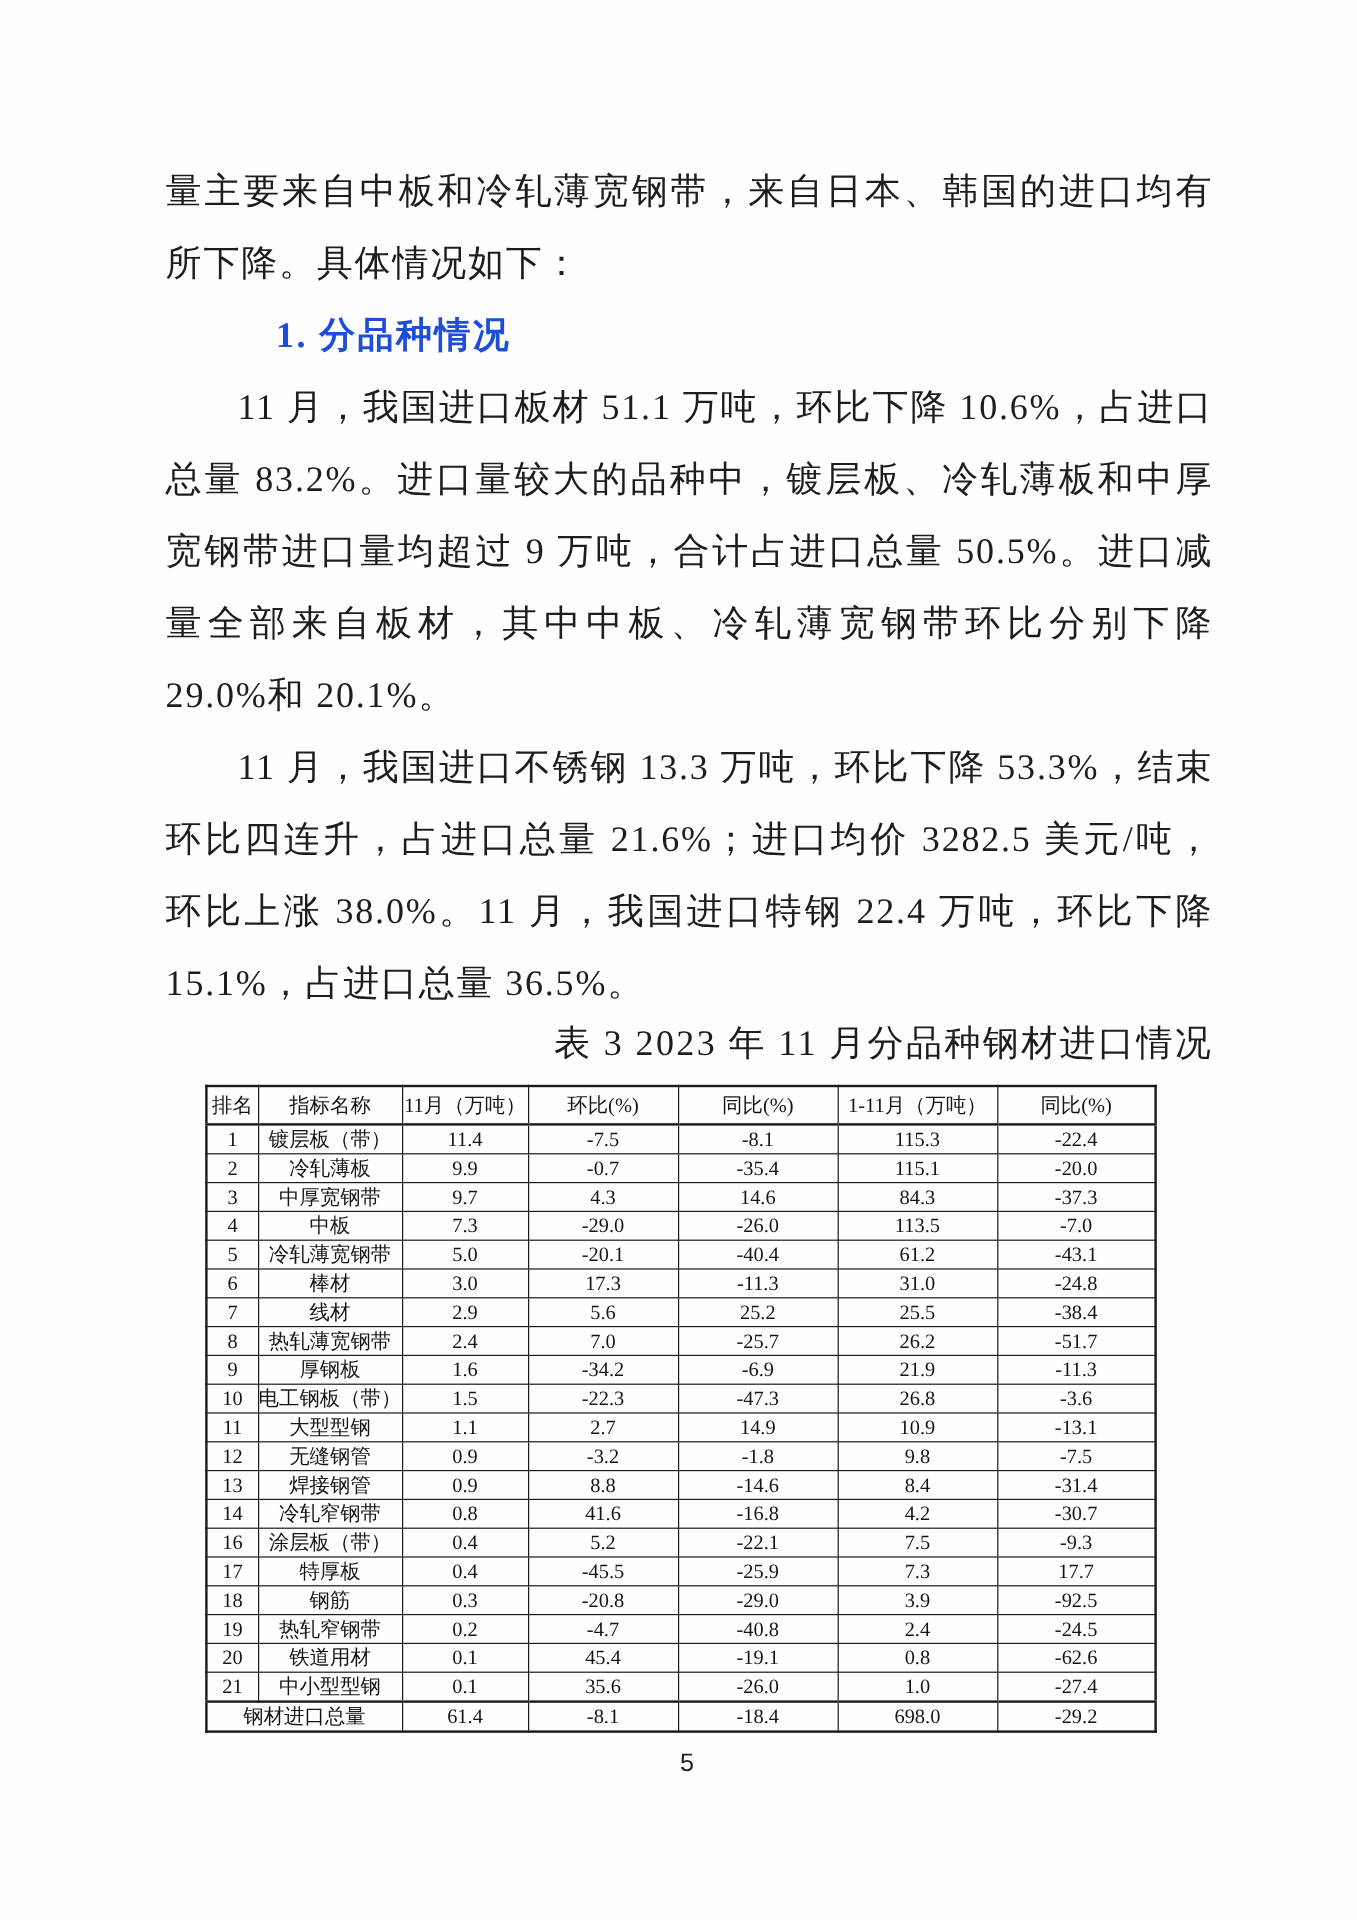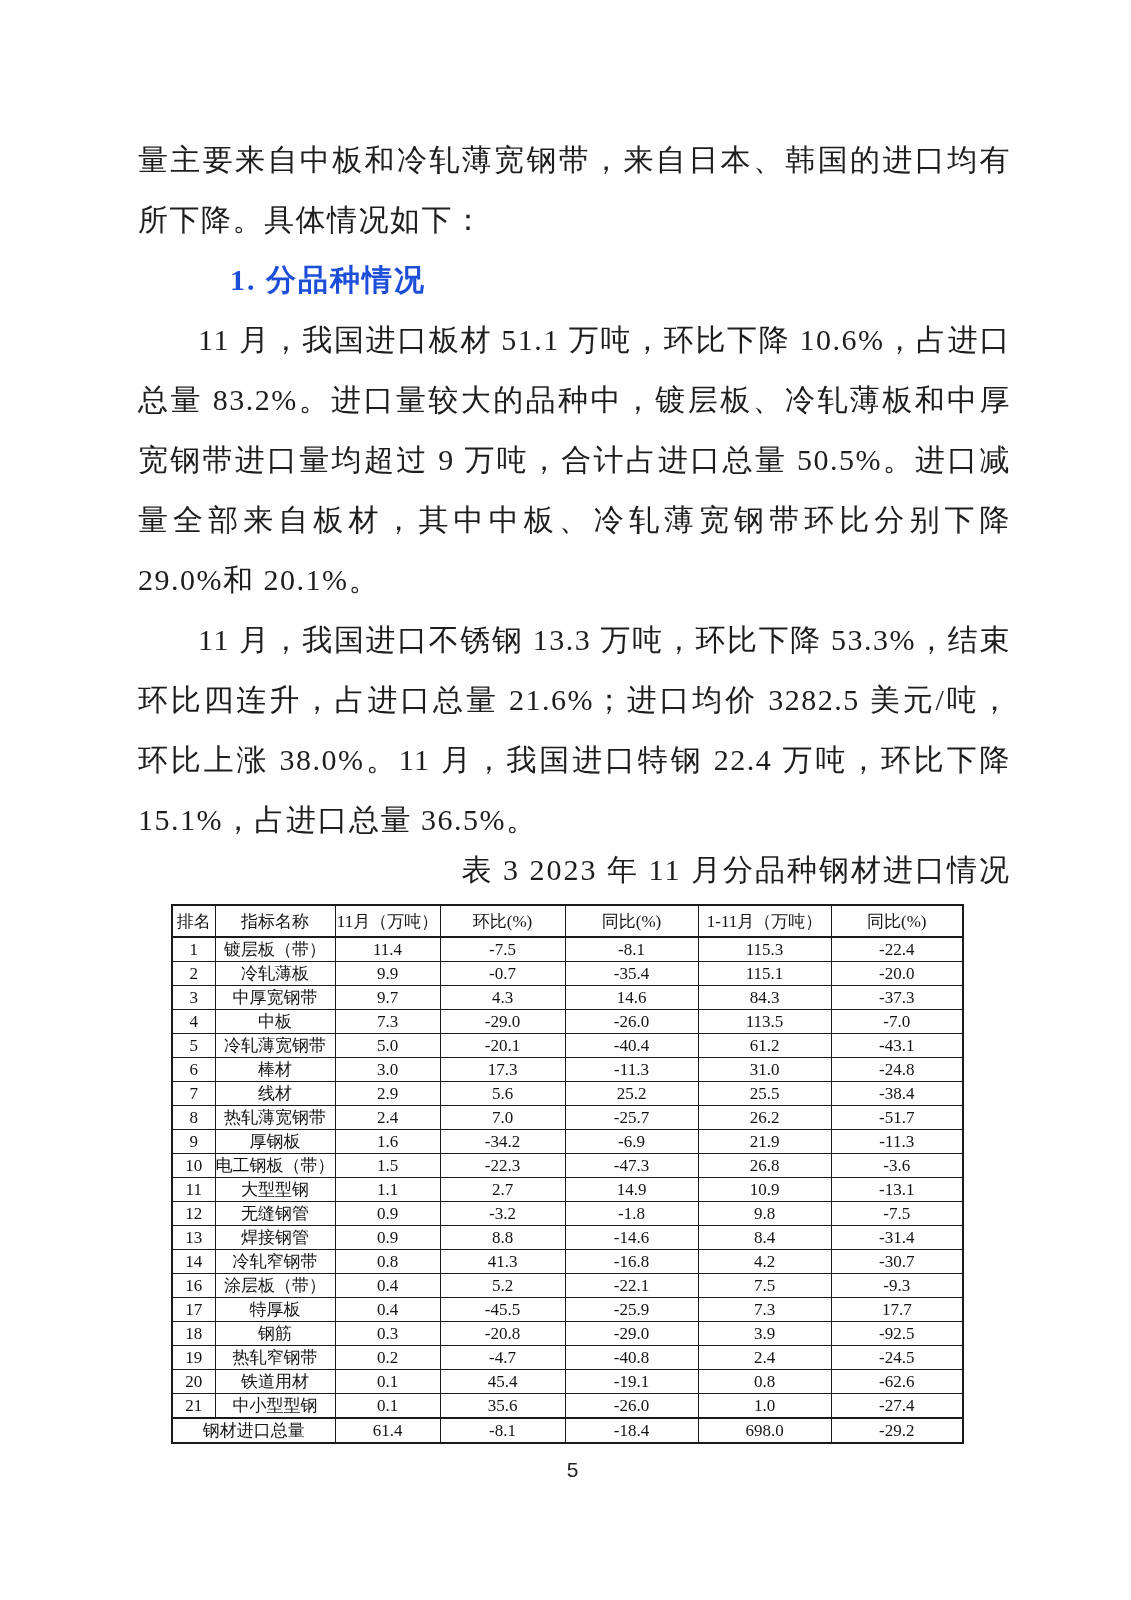--- a/index.html
+++ b/index.html
@@ -243,21 +243,21 @@
             <td>0.9</td>
             <td>8.8</td>
             <td>-14.6</td>
             <td>8.4</td>
             <td>-31.4</td>
           </tr>
           <tr>
             <td>14</td>
             <td>冷轧窄钢带</td>
             <td>0.8</td>
-            <td>41.3</td>
+            <td>41.6</td>
             <td>-16.8</td>
             <td>4.2</td>
             <td>-30.7</td>
           </tr>
           <tr>
             <td>16</td>
             <td>涂层板（带）</td>
             <td>0.4</td>
             <td>5.2</td>
             <td>-22.1</td>

